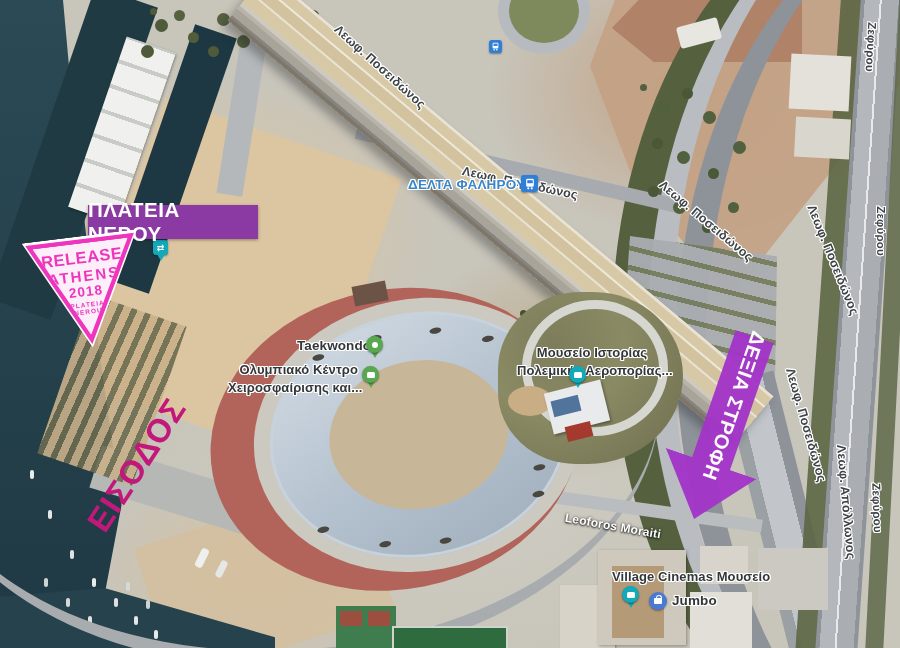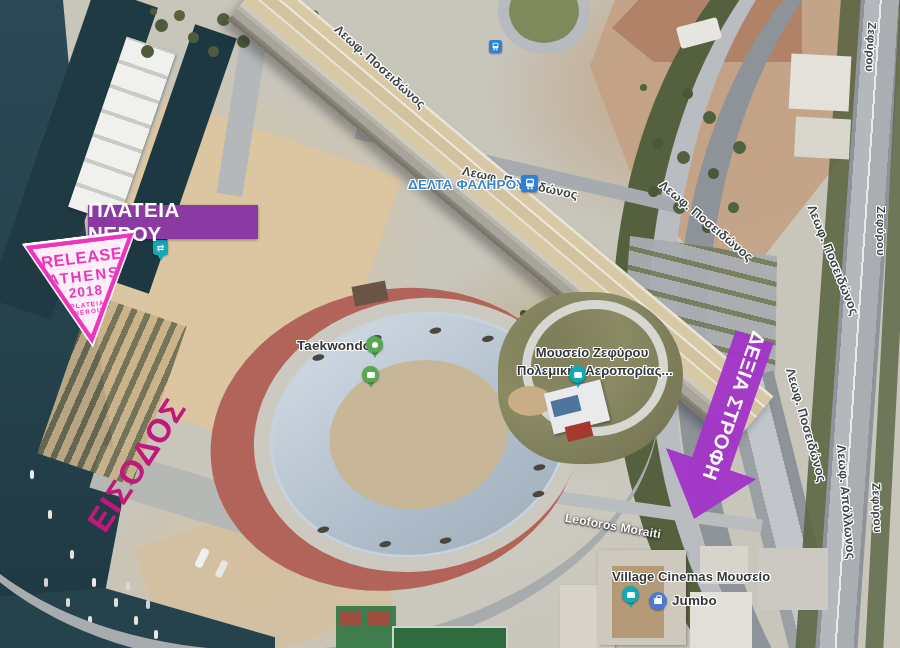--- a/index.html
+++ b/index.html
@@ -162,28 +162,32 @@
       </svg>
   </div>
 
   <div class="poi" style="left:297px;top:338px;font-size:13.5px;">Taekwondo</div>
   <div class="pin" style="left:366px;top:336px;">
     <span class="head" style="background:#57a84f;display:block;"></span>
     <span class="dot"></span>
     <span class="tail" style="border-top-color:#57a84f;"></span>
   </div>
 
+  <div class="poi" style="left:228px;top:361px;width:130px;text-align:right;line-height:18px;">
+    <span>Ολυμπιακό Κέντρο</span><br>
+    <span>Χειροσφαίρισης και...</span>
+  </div>
   <div class="pin" style="left:362px;top:366px;">
     <span class="head" style="background:#57a84f;display:block;"></span>
     <span class="glyph"></span>
     <span class="tail" style="border-top-color:#57a84f;"></span>
   </div>
 
   <div class="poi" style="left:517px;top:344px;width:150px;text-align:center;line-height:18px;">
-    <span>Μουσείο Ζεφύρου</span><br>
+    <span>Μουσείο Ιστορίας</span><br>
     <span>Πολεμικής Αεροπορίας...</span>
   </div>
   <div class="pin" style="left:569px;top:366px;">
     <span class="head" style="background:#12a9b8;display:block;"></span>
     <span class="glyph"></span>
     <span class="tail" style="border-top-color:#12a9b8;"></span>
   </div>
 
   <div class="poi" style="left:612px;top:569px;">Village Cinemas Μουσείο</div>
   <div class="pin" style="left:622px;top:586px;">

